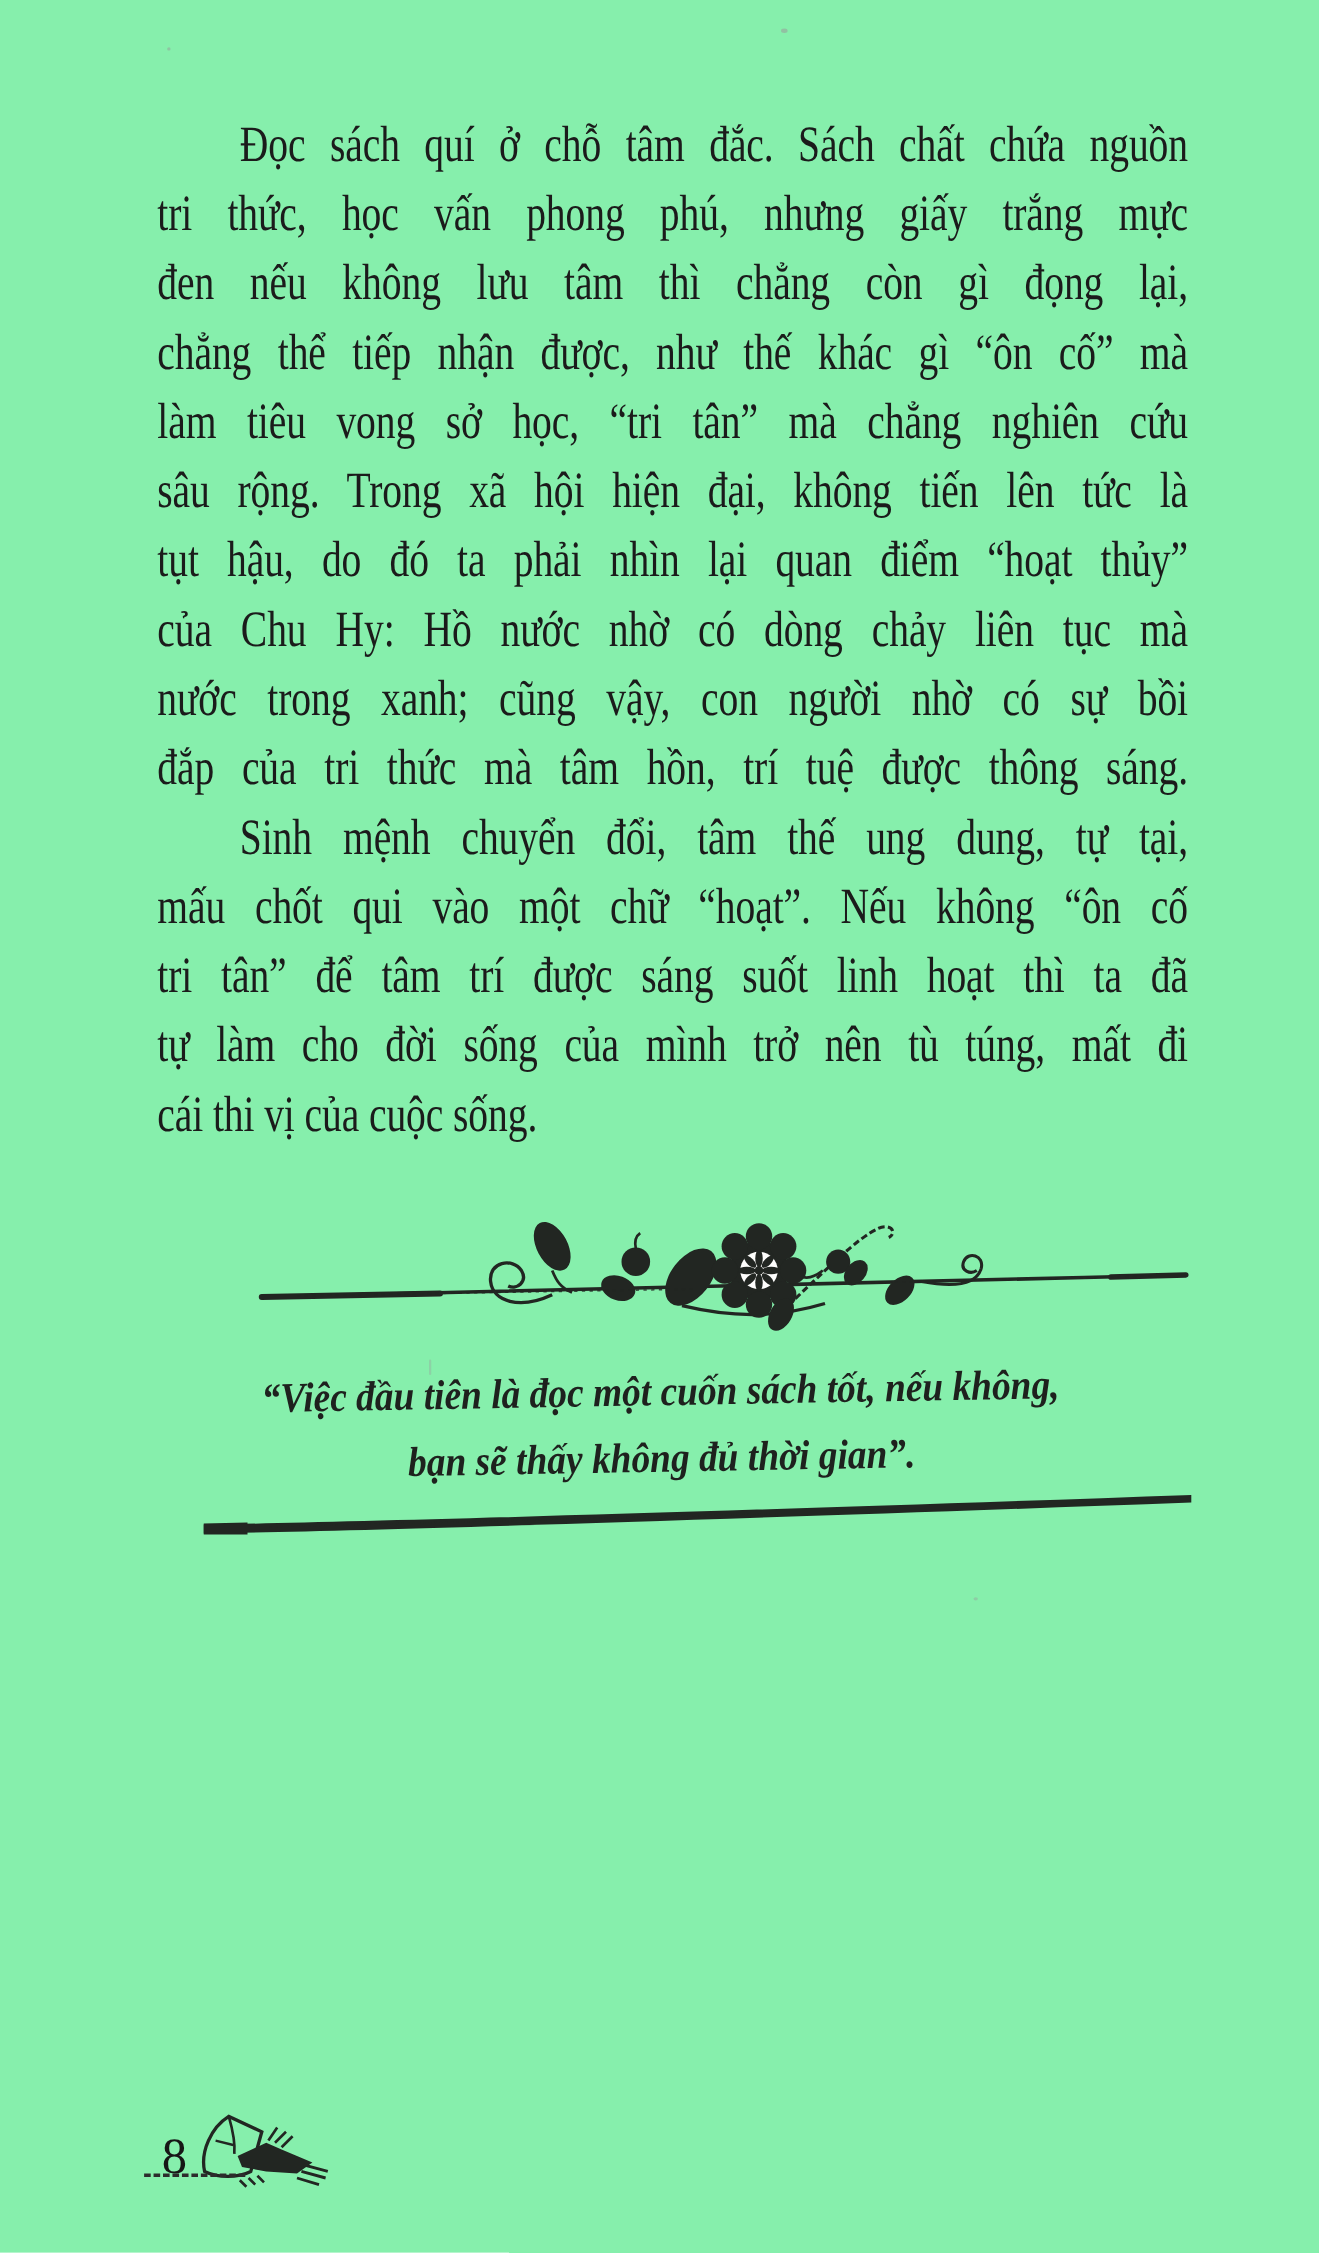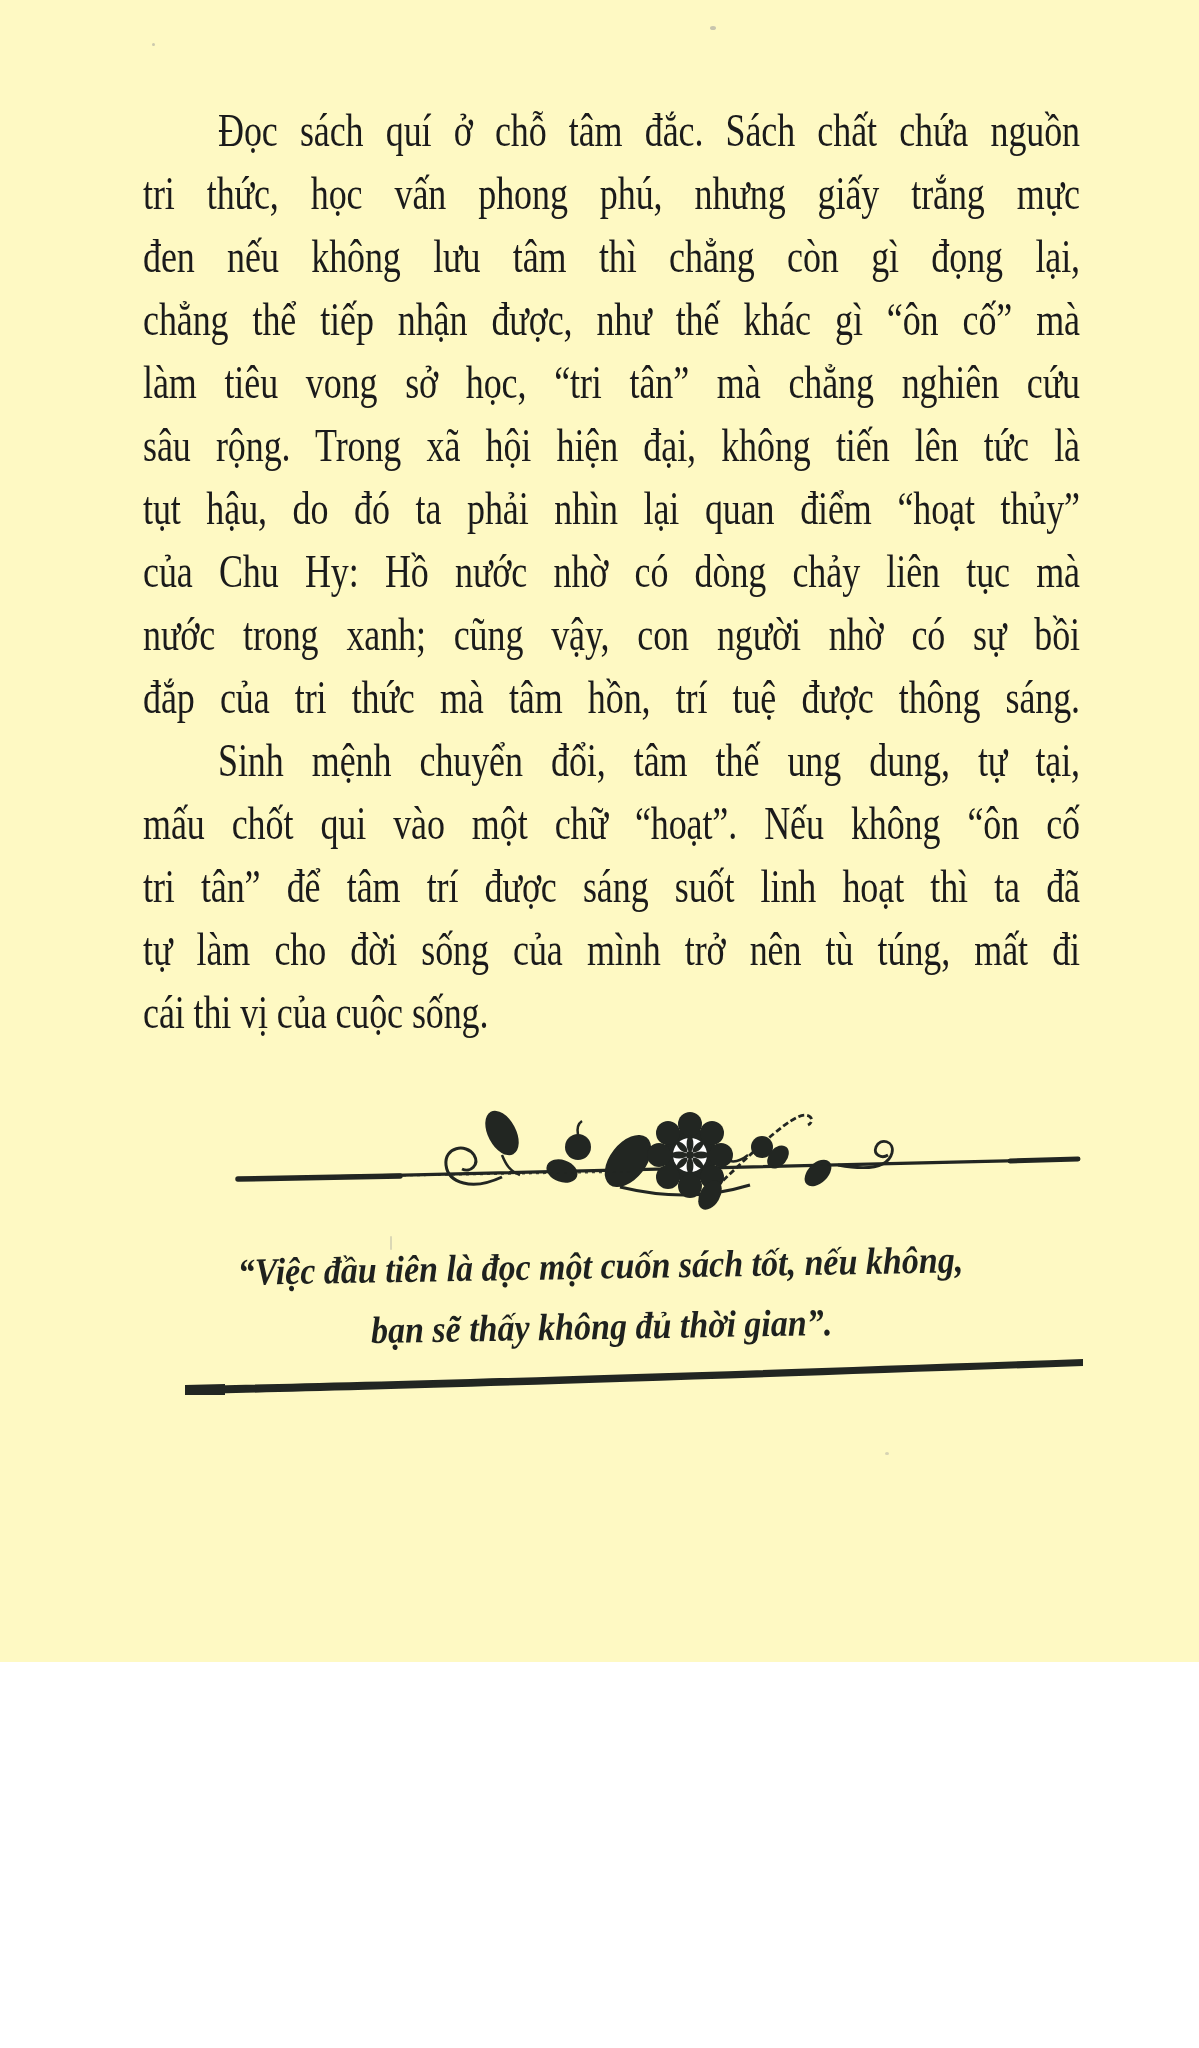--- a/index.html
+++ b/index.html
@@ -1,19 +1,19 @@
 <!DOCTYPE html>
 <html><head>
 <meta charset="utf-8">
 <style>
   html,body{margin:0;padding:0;background:#ffffff;}
   .page{
     position:relative;
-    width:1199px;height:1662px;
-    background:#fef9c3;
+    width:1199px;height:2048px;
+    background:#86efac;
     overflow:hidden;
     font-family:"Liberation Serif","DejaVu Serif",serif;
     color:#1c1c1c;
   }
   
   .bodytext{
     position:absolute;
     left:143px;top:100px;width:937px;
     font-size:36px;
     line-height:49px;

